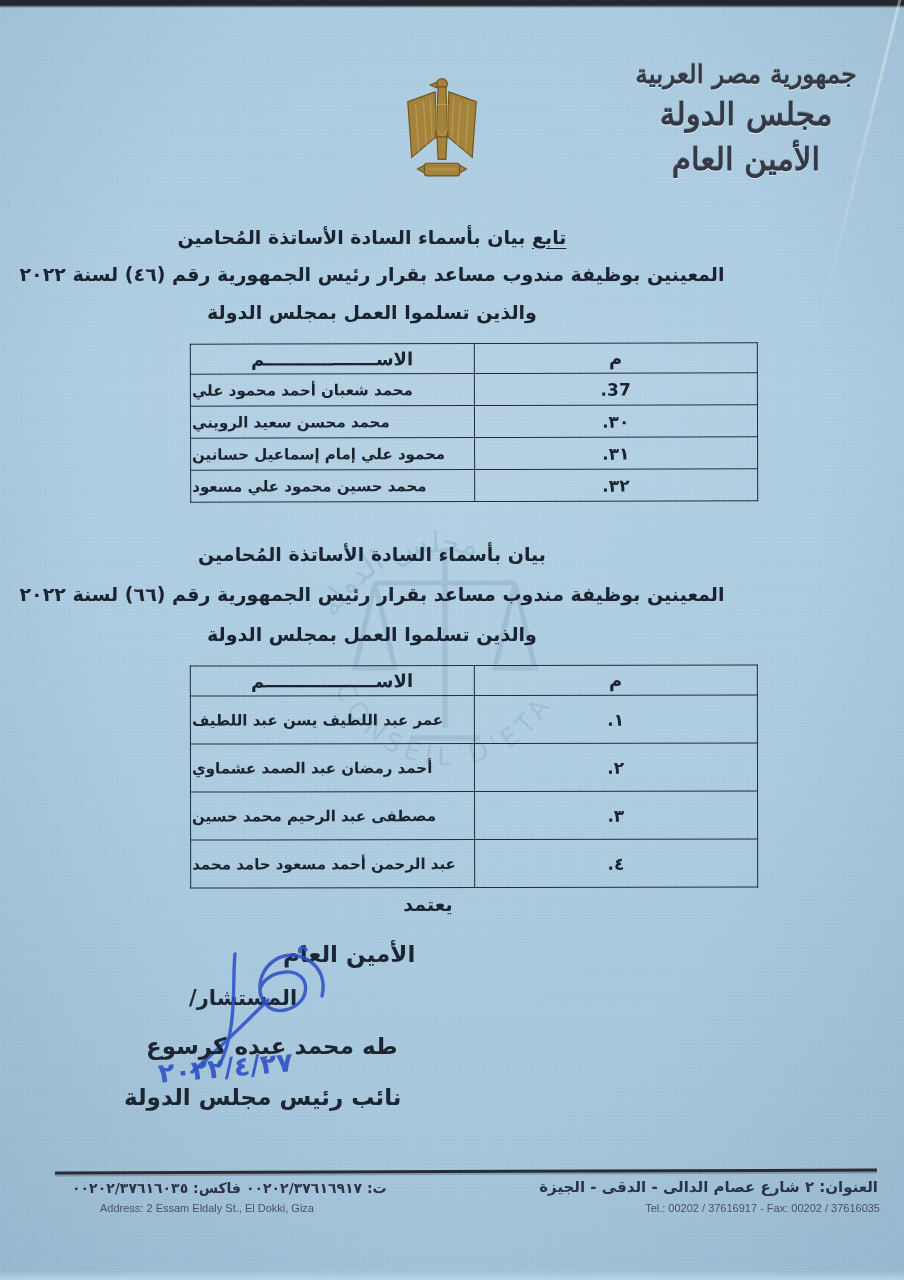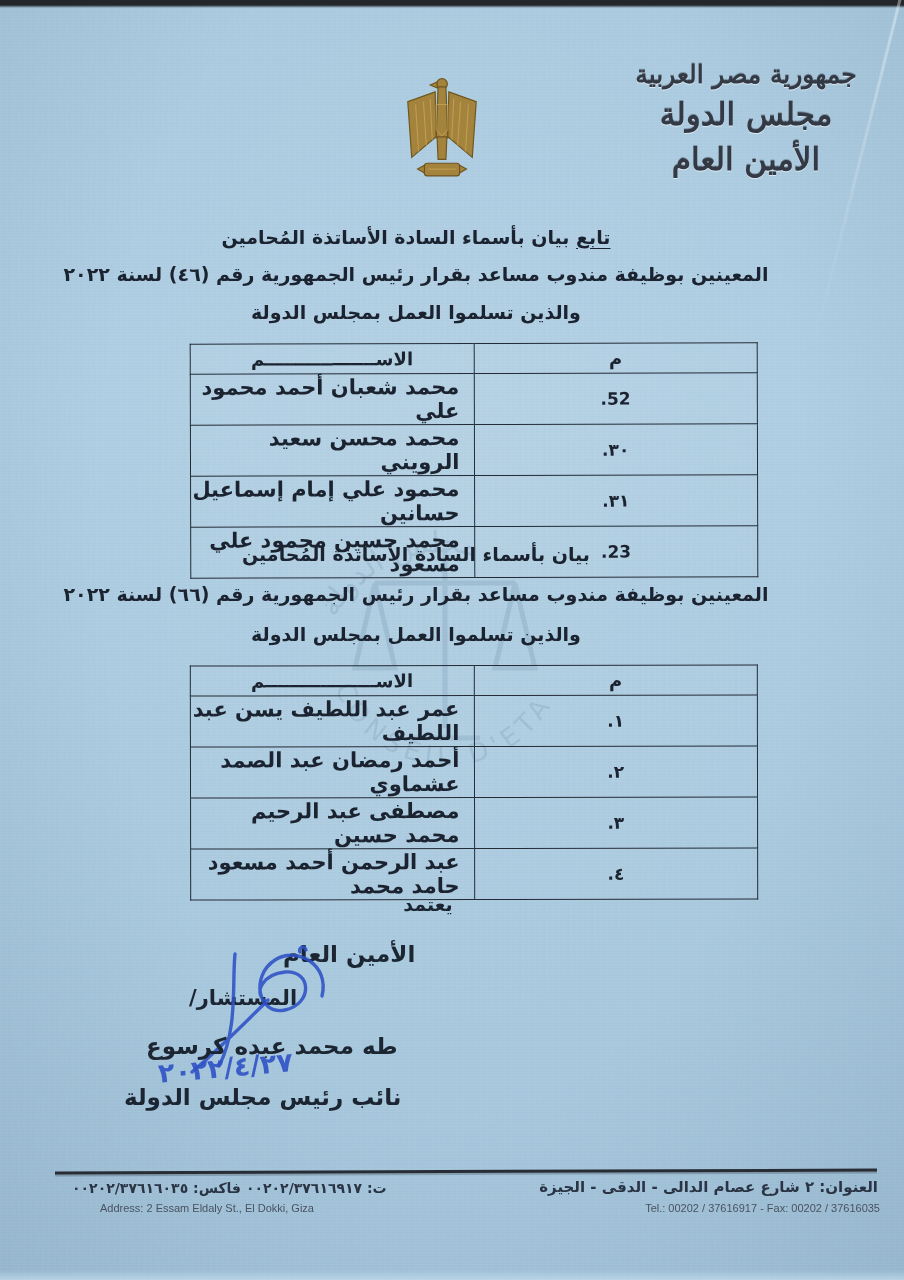--- a/index.html
+++ b/index.html
@@ -26,30 +26,30 @@
   
   .org-block{right:8px;top:62px;width:300px;text-align:center;line-height:1.0;}
   .org-line{font-weight:bold;color:#333a45;
     text-shadow:0 1px 0 rgba(255,255,255,.55), 0 -1px 0 rgba(40,45,55,.35);
     font-family:"DejaVu Serif", serif;}
   .org-1{font-size:25px;letter-spacing:1px;}
   .org-2{font-size:31px;margin-top:12px;}
   .org-3{font-size:31px;margin-top:14px;}
 
   
-  .title-line{left:0;width:744px;text-align:center;font-weight:bold;font-size:19px;color:#1b2330;padding-left:44px;}
+  .title-line{left:0;width:744px;text-align:center;font-weight:bold;font-size:19px;color:#1b2330;}
   .u{text-decoration:underline;text-underline-offset:4px;}
 
   
   table.list{border-collapse:collapse;direction:rtl;width:568px;table-layout:fixed;
     background:rgba(255,255,255,.03);}
   table.list th, table.list td{border:1.6px solid #242c38;font-weight:bold;color:#1b2330;}
   table.list th{font-size:18px;text-align:center;padding:4px 0;}
   table.list td.no{width:80px;text-align:center;font-size:17px;}
-  table.list td.nm{text-align:right;padding-right:14px;font-size:21px;}
+  table.list td.nm{text-align:left;padding-right:14px;font-size:15px;}
   .t1{left:190px;top:343px;transform:rotate(-.15deg);}
   .t1 tr{height:32px;} .t1 tr.hd{height:30px;}
   .t2{left:190px;top:665px;transform:rotate(-.1deg);}
   .t2 tr{height:48px;} .t2 tr.hd{height:28px;}
 
   
   .watermark{left:280px;top:488px;width:330px;height:330px;opacity:.13;pointer-events:none;}
 
   
   .approve{left:0;top:893px;width:856px;text-align:center;font-weight:bold;font-size:19px;}
@@ -135,33 +135,33 @@
   <div class="abs title-line rtl" style="top:263px;">المعينين بوظيفة مندوب مساعد بقرار رئيس الجمهورية رقم (٤٦) لسنة ٢٠٢٢</div>
   <div class="abs title-line rtl" style="top:301px;">والذين تسلموا العمل بمجلس الدولة</div>
 
   <table class="list abs t1">
     <tbody>
         <tr class="hd">
       <th class="no">م</th>
       <th>الاســــــــــــــــــم</th>
     </tr>
     <tr>
-      <td class="no">52.</td>
+      <td class="no">37.</td>
       <td class="nm">محمد شعبان أحمد محمود علي</td>
     </tr>
     <tr>
       <td class="no">٣٠.</td>
       <td class="nm">محمد محسن سعيد الرويني</td>
     </tr>
     <tr>
       <td class="no">٣١.</td>
       <td class="nm">محمود علي إمام إسماعيل حسانين</td>
     </tr>
     <tr>
-      <td class="no">23.</td>
+      <td class="no">٣٢.</td>
       <td class="nm">محمد حسين محمود علي مسعود</td>
     </tr>
   </tbody>
     </table>
 
   <div class="abs title-line rtl" style="top:543px;">بيان بأسماء السادة الأساتذة المُحامين</div>
   <div class="abs title-line rtl" style="top:583px;">المعينين بوظيفة مندوب مساعد بقرار رئيس الجمهورية رقم (٦٦) لسنة ٢٠٢٢</div>
   <div class="abs title-line rtl" style="top:623px;">والذين تسلموا العمل بمجلس الدولة</div>
 
   <table class="list abs t2">

